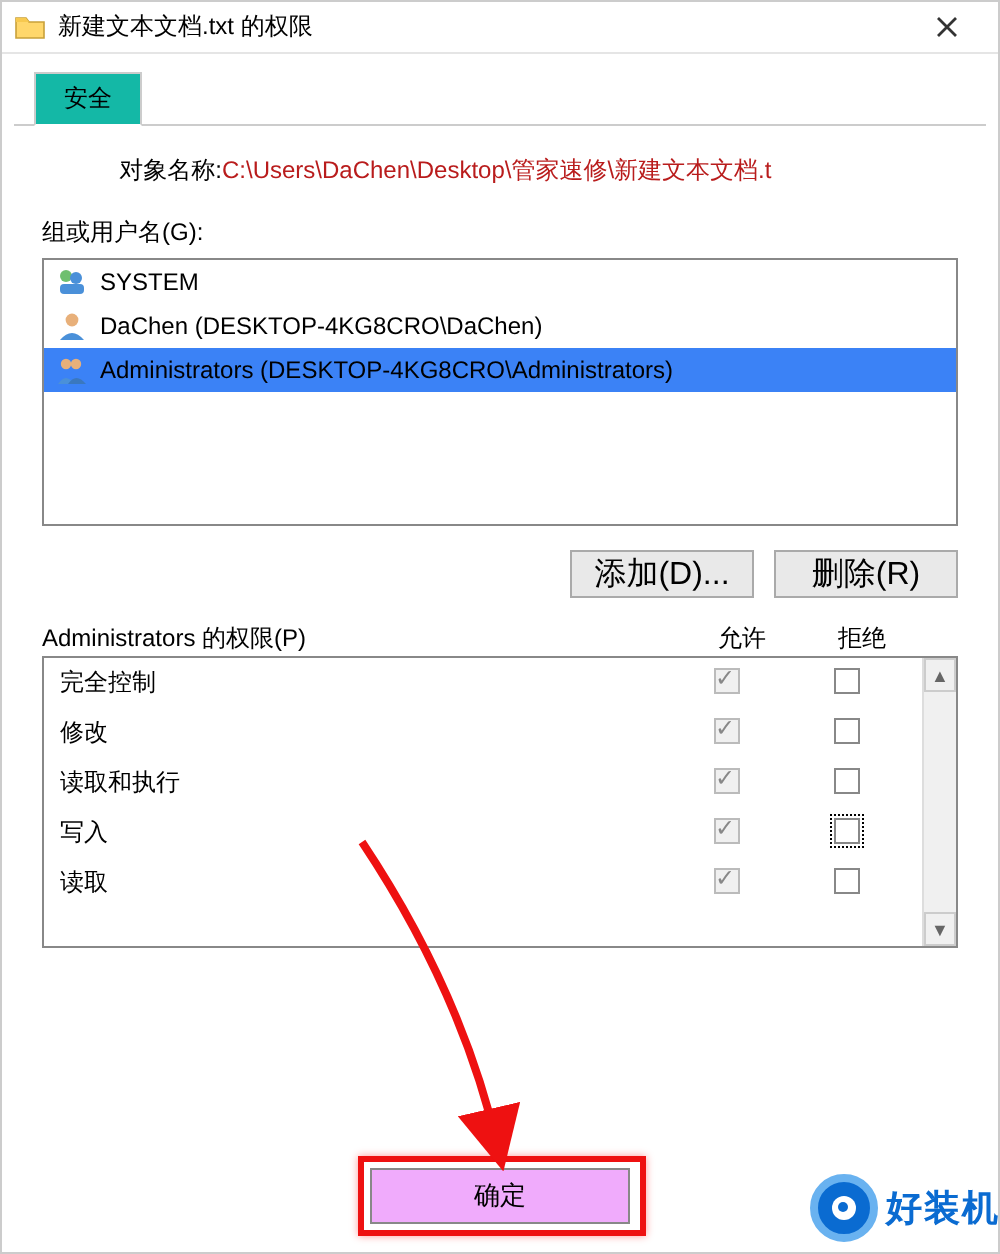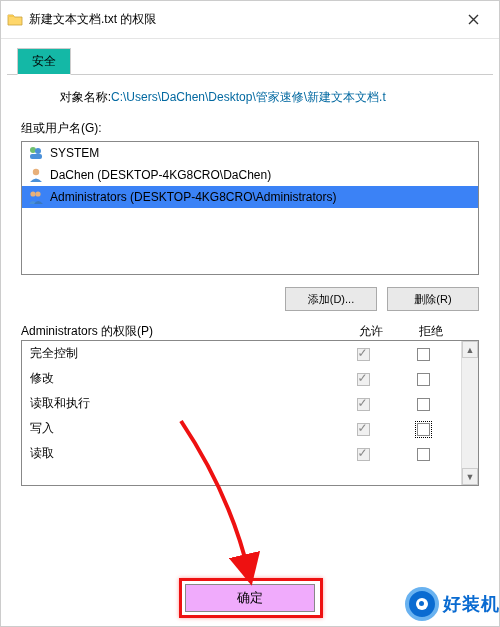--- a/index.html
+++ b/index.html
@@ -15,21 +15,21 @@
   }
   .window {
     width: 500px;
     height: 627px;
     border: 1px solid #ccc;
     background: #fff;
     display: flex;
     flex-direction: column;
   }
   .titlebar {
-    height: 38px;
+    height: 26px;
     display: flex;
     align-items: center;
     padding: 0 6px;
     border-bottom: 1px solid #e5e5e5;
   }
   .titlebar .icon {
     width: 16px; height: 16px;
     margin-right: 6px;
   }
   .titlebar .title { flex: 1; color: #000; }
@@ -52,21 +52,21 @@
     position: relative;
     top: 1px;
     cursor: default;
   }
   .content {
     padding: 14px 20px 0 20px;
     flex: 1;
   }
   .row { display: flex; margin-bottom: 14px; }
   .row .label { width: 90px; text-align: right; }
-  .row .value { flex: 1; color: #0369a1; white-space: nowrap; overflow: hidden; }
+  .row .value { flex: 1; color: #b91c1c; white-space: nowrap; overflow: hidden; }
   .section-label { margin-bottom: 4px; display: block; }
   .listbox {
     border: 1px solid #888;
     height: 134px;
     overflow: auto;
     background: #fff;
   }
   .listitem {
     display: flex;
     align-items: center;
@@ -81,21 +81,21 @@
     display: flex;
     justify-content: flex-end;
     gap: 10px;
     margin: 12px 0 12px 0;
   }
   .winbtn {
     min-width: 92px;
     height: 24px;
     border: 1px solid #aaa;
     background: #e9e9e9;
-    font-size: 11px;
+    font-size: 16px;
     font-family: inherit;
     cursor: default;
     padding: 0 10px;
   }
   .perm-header {
     display: flex;
     margin-bottom: 0;
   }
   .perm-header .ph-name { flex: 1; }
   .perm-header .ph-col { width: 60px; text-align: center; }
@@ -104,21 +104,20 @@
     border: 1px solid #888;
     height: 146px;
     display: flex;
   }
   .perm-table {
     flex: 1;
     overflow: hidden;
   }
   .perm-row {
     display: flex;
-    align-items: center;
     padding: 4px 8px;
   }
   .perm-row .pname { flex: 1; }
   .perm-row .pcol { width: 60px; text-align: center; }
   .chk {
     width: 13px; height: 13px;
     border: 1px solid #888;
     display: inline-block;
     vertical-align: middle;
     background: #fff;

